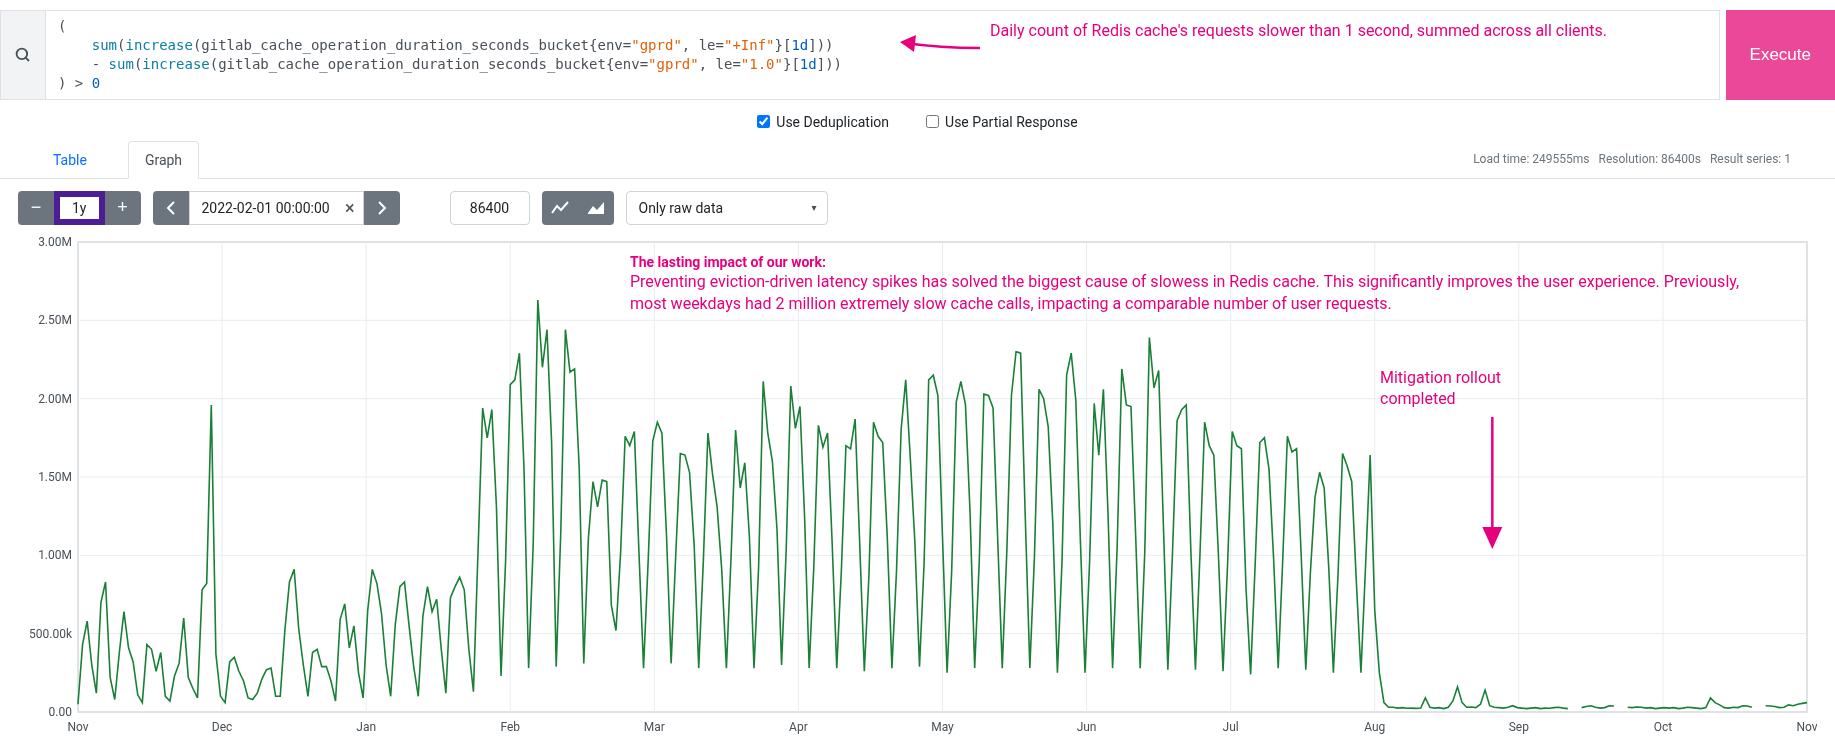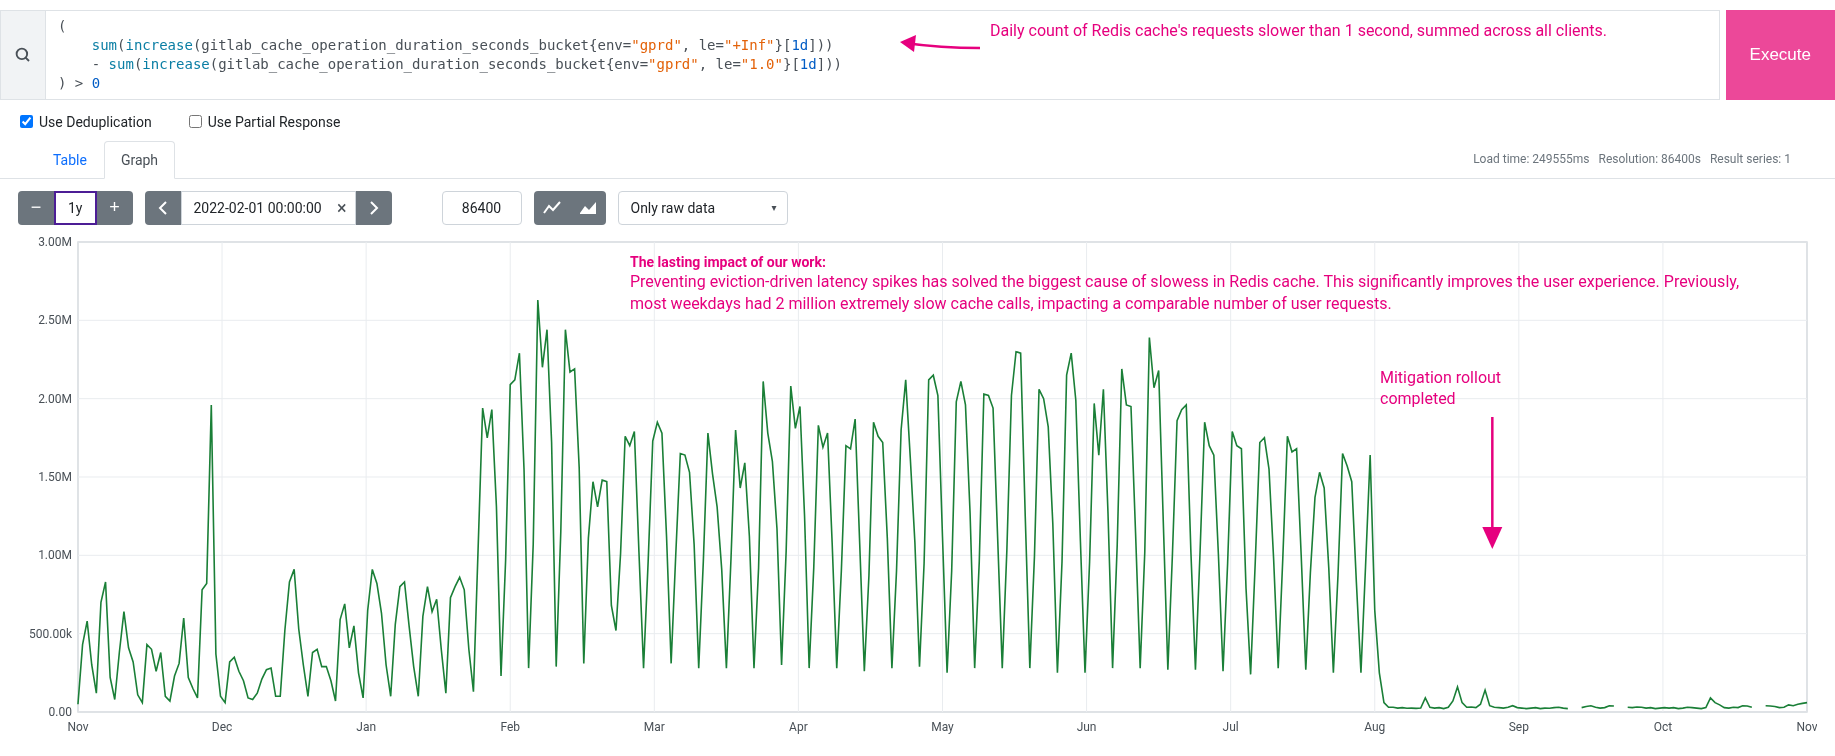--- a/index.html
+++ b/index.html
@@ -1,36 +1,36 @@
 <!DOCTYPE html>
 <html><head>
 <meta charset="utf-8">
 <style>
 * { box-sizing: border-box; margin: 0; padding: 0; }
 body { font-family: -apple-system, BlinkMacSystemFont, "Segoe UI", Roboto, sans-serif; font-size: 14px; color: #212529; background: #fff; width: 1835px; }
 .query-bar { display: flex; align-items: stretch; padding: 10px 0; }
 .search-icon-box { width: 45px; display: flex; align-items: center; justify-content: center; background: #f1f3f5; color: #495057; border: 1px solid #dee2e6; border-right: none; }
 .query-input { flex: 1; font-family: Consolas, Monaco, monospace; font-size: 14px; padding: 6px 12px; border: 1px solid #dee2e6; background: #fff; white-space: pre; line-height: 1.35; }
 .execute-btn { background: #ec4899; color: #fff; border: none; padding: 0 24px; font-size: 17px; cursor: pointer; margin-left: 6px; }
-.options-row { padding: 4px 20px 10px; display: flex; gap: 37px; align-items: center; }
+.options-row { padding: 4px 20px 10px; display: flex; gap: 37px; align-items: center; justify-content: center; }
 .checkbox-wrap { display: inline-flex; align-items: center; gap: 6px; }
 .tabs { display: flex; padding: 0 36px; border-bottom: 1px solid #dee2e6; position: relative; }
 .tab { padding: 10px 16px; cursor: pointer; color: #0d6efd; border: 1px solid transparent; border-bottom: none; background: transparent; position: relative; top: 1px; }
-.tab.active { color: #495057; border-color: #dee2e6; border-bottom: 1px solid #fff; background: #fff; border-radius: 4px 4px 0 0; }
+.tab.active { color: #495057; border-color: #dee2e6; border-bottom: 1px solid #fff; background: #fff; border-radius: 4px 4px 0 0; margin-left: 24px; }
 .stats { margin-left: auto; font-size: 12px; color: #6c757d; padding: 12px 8px 0 0; }
 .toolbar { display: flex; gap: 12px; align-items: center; padding: 12px 18px; }
 .btn-group { display: inline-flex; }
 .btn { background: #6c757d; color: #fff; border: none; width: 36px; height: 34px; display: inline-flex; align-items: center; justify-content: center; cursor: pointer; font-size: 18px; }
 .btn:first-child { border-radius: 4px 0 0 4px; }
 .btn:last-child { border-radius: 0 4px 4px 0; }
-.range-display { background: #fff; border: 2px solid #4c1d95; height: 34px; padding: 0 12px; display: inline-flex; align-items: center; min-width: 36px; }
+.range-display { background: #fff; border: 6px solid #4c1d95; height: 34px; padding: 0 12px; display: inline-flex; align-items: center; min-width: 36px; }
 .date-input { border: 1px solid #ced4da; height: 34px; padding: 0 30px 0 12px; position: relative; display: inline-flex; align-items: center; width: 175px; }
 .date-clear { position: absolute; right: 8px; color: #495057; font-size: 18px; cursor: pointer; }
 .step-input { border: 1px solid #ced4da; height: 34px; padding: 0 12px; display: inline-flex; align-items: center; width: 80px; justify-content: center; border-radius: 4px; margin-left: 38px; }
-.select { border: 1px solid #ced4da; height: 34px; padding: 0 28px 0 12px; display: inline-flex; align-items: center; border-radius: 4px; position: relative; width: 170px; }
+.select { border: 1px solid #ced4da; height: 34px; padding: 0 28px 0 12px; display: inline-flex; align-items: center; border-radius: 4px; position: relative; width: 202px; }
 .select::after { content: "▾"; position: absolute; right: 10px; font-size: 10px; color: #495057; }
 .chart-area { position: relative; padding: 0 18px 12px; }
 .chart-svg { width: 100%; height: 500px; }
 .axis-label { font-size: 12px; fill: #495057; }
 .grid-line { stroke: #e9ecef; stroke-width: 1; }
 .series-line { stroke: #1a7f37; stroke-width: 1.6; fill: none; }
 .annotation { position: absolute; color: #e6007e; font-size: 16px; line-height: 1.35; pointer-events: none; }
 .annotation-title { font-weight: 700; font-size: 14px; }
 .arrow { stroke: #e6007e; stroke-width: 2.5; fill: none; }
 .arrow-head { fill: #e6007e; }

